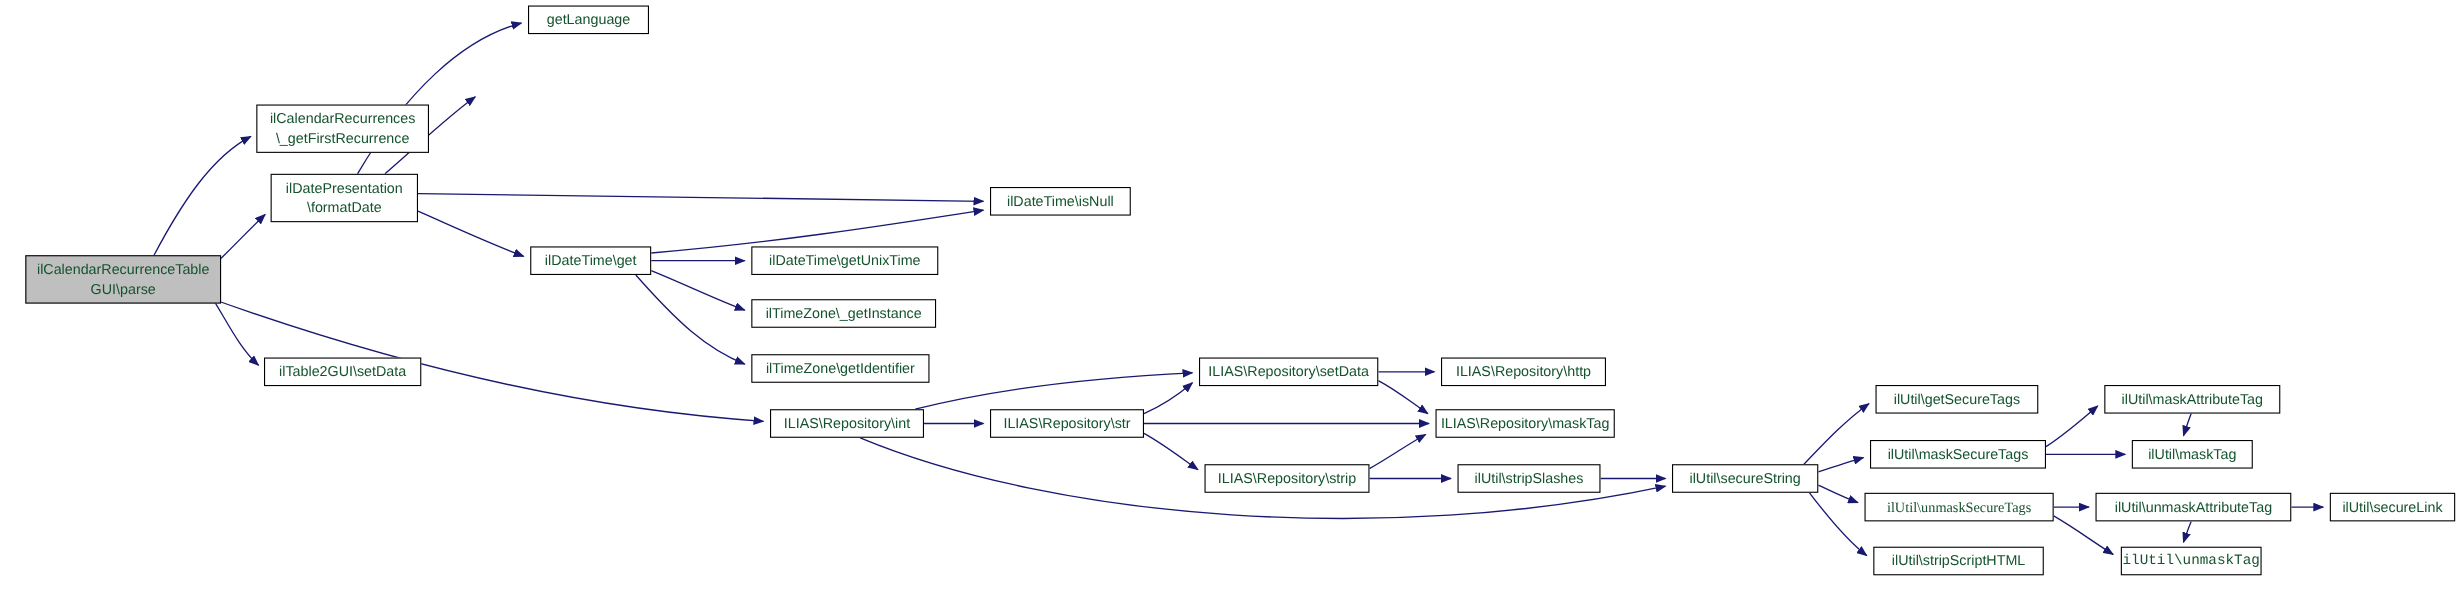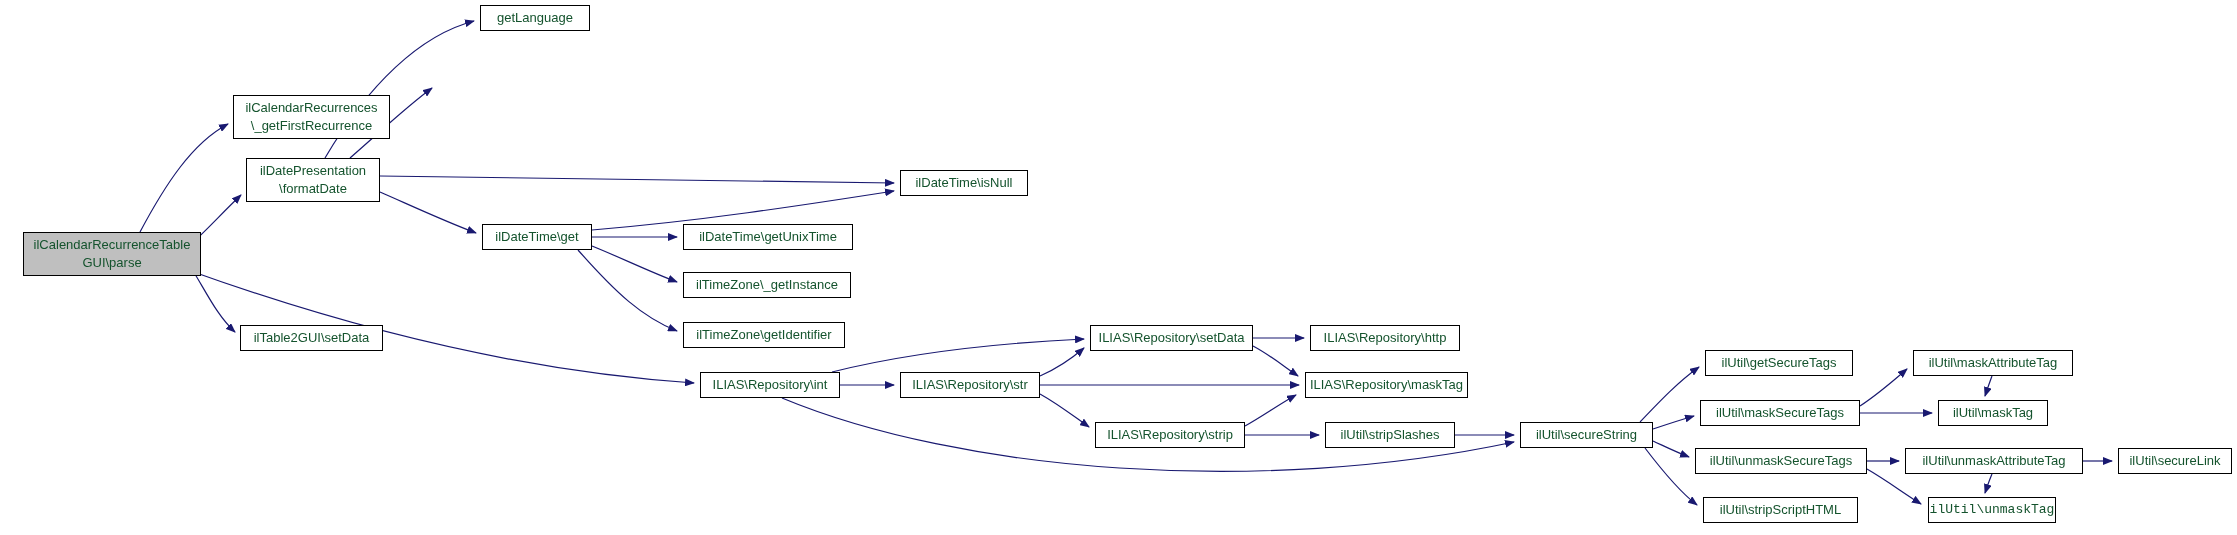--- a/index.html
+++ b/index.html
@@ -105,21 +105,21 @@
   <div class="node" style="left:700px; top:372px; width:140px; height:26px;">ILIAS\Repository\int</div>
   <div class="node" style="left:900px; top:372px; width:140px; height:26px;">ILIAS\Repository\str</div>
   <div class="node" style="left:1090px; top:325px; width:163px; height:26px;">ILIAS\Repository\setData</div>
   <div class="node" style="left:1310px; top:325px; width:150px; height:26px;">ILIAS\Repository\http</div>
   <div class="node" style="left:1305px; top:372px; width:163px; height:26px;">ILIAS\Repository\maskTag</div>
   <div class="node" style="left:1095px; top:422px; width:150px; height:26px;">ILIAS\Repository\strip</div>
   <div class="node" style="left:1325px; top:422px; width:130px; height:26px;">ilUtil\stripSlashes</div>
   <div class="node" style="left:1520px; top:422px; width:133px; height:26px;">ilUtil\secureString</div>
   <div class="node" style="left:1705px; top:350px; width:148px; height:26px;">ilUtil\getSecureTags</div>
   <div class="node" style="left:1700px; top:400px; width:160px; height:26px;">ilUtil\maskSecureTags</div>
-  <div class="node" style="left:1695px; top:448px; width:172px; height:26px;">ilUtil\unmaskSecureTags</div>
+  <div class="node" style="left:1695px; top:448px; width:172px; height:26px;font-family:Liberation Serif, serif;">ilUtil\unmaskSecureTags</div>
   <div class="node" style="left:1703px; top:497px; width:155px; height:26px;">ilUtil\stripScriptHTML</div>
   <div class="node" style="left:1913px; top:350px; width:160px; height:26px;">ilUtil\maskAttributeTag</div>
   <div class="node" style="left:1938px; top:400px; width:110px; height:26px;">ilUtil\maskTag</div>
   <div class="node" style="left:1905px; top:448px; width:178px; height:26px;">ilUtil\unmaskAttributeTag</div>
   <div class="node" style="left:1928px; top:497px; width:128px; height:26px;font-family:Liberation Mono, monospace;">ilUtil\unmaskTag</div>
   <div class="node" style="left:2118px; top:448px; width:114px; height:26px;">ilUtil\secureLink</div>
 
 </div>
 
 </body></html>

